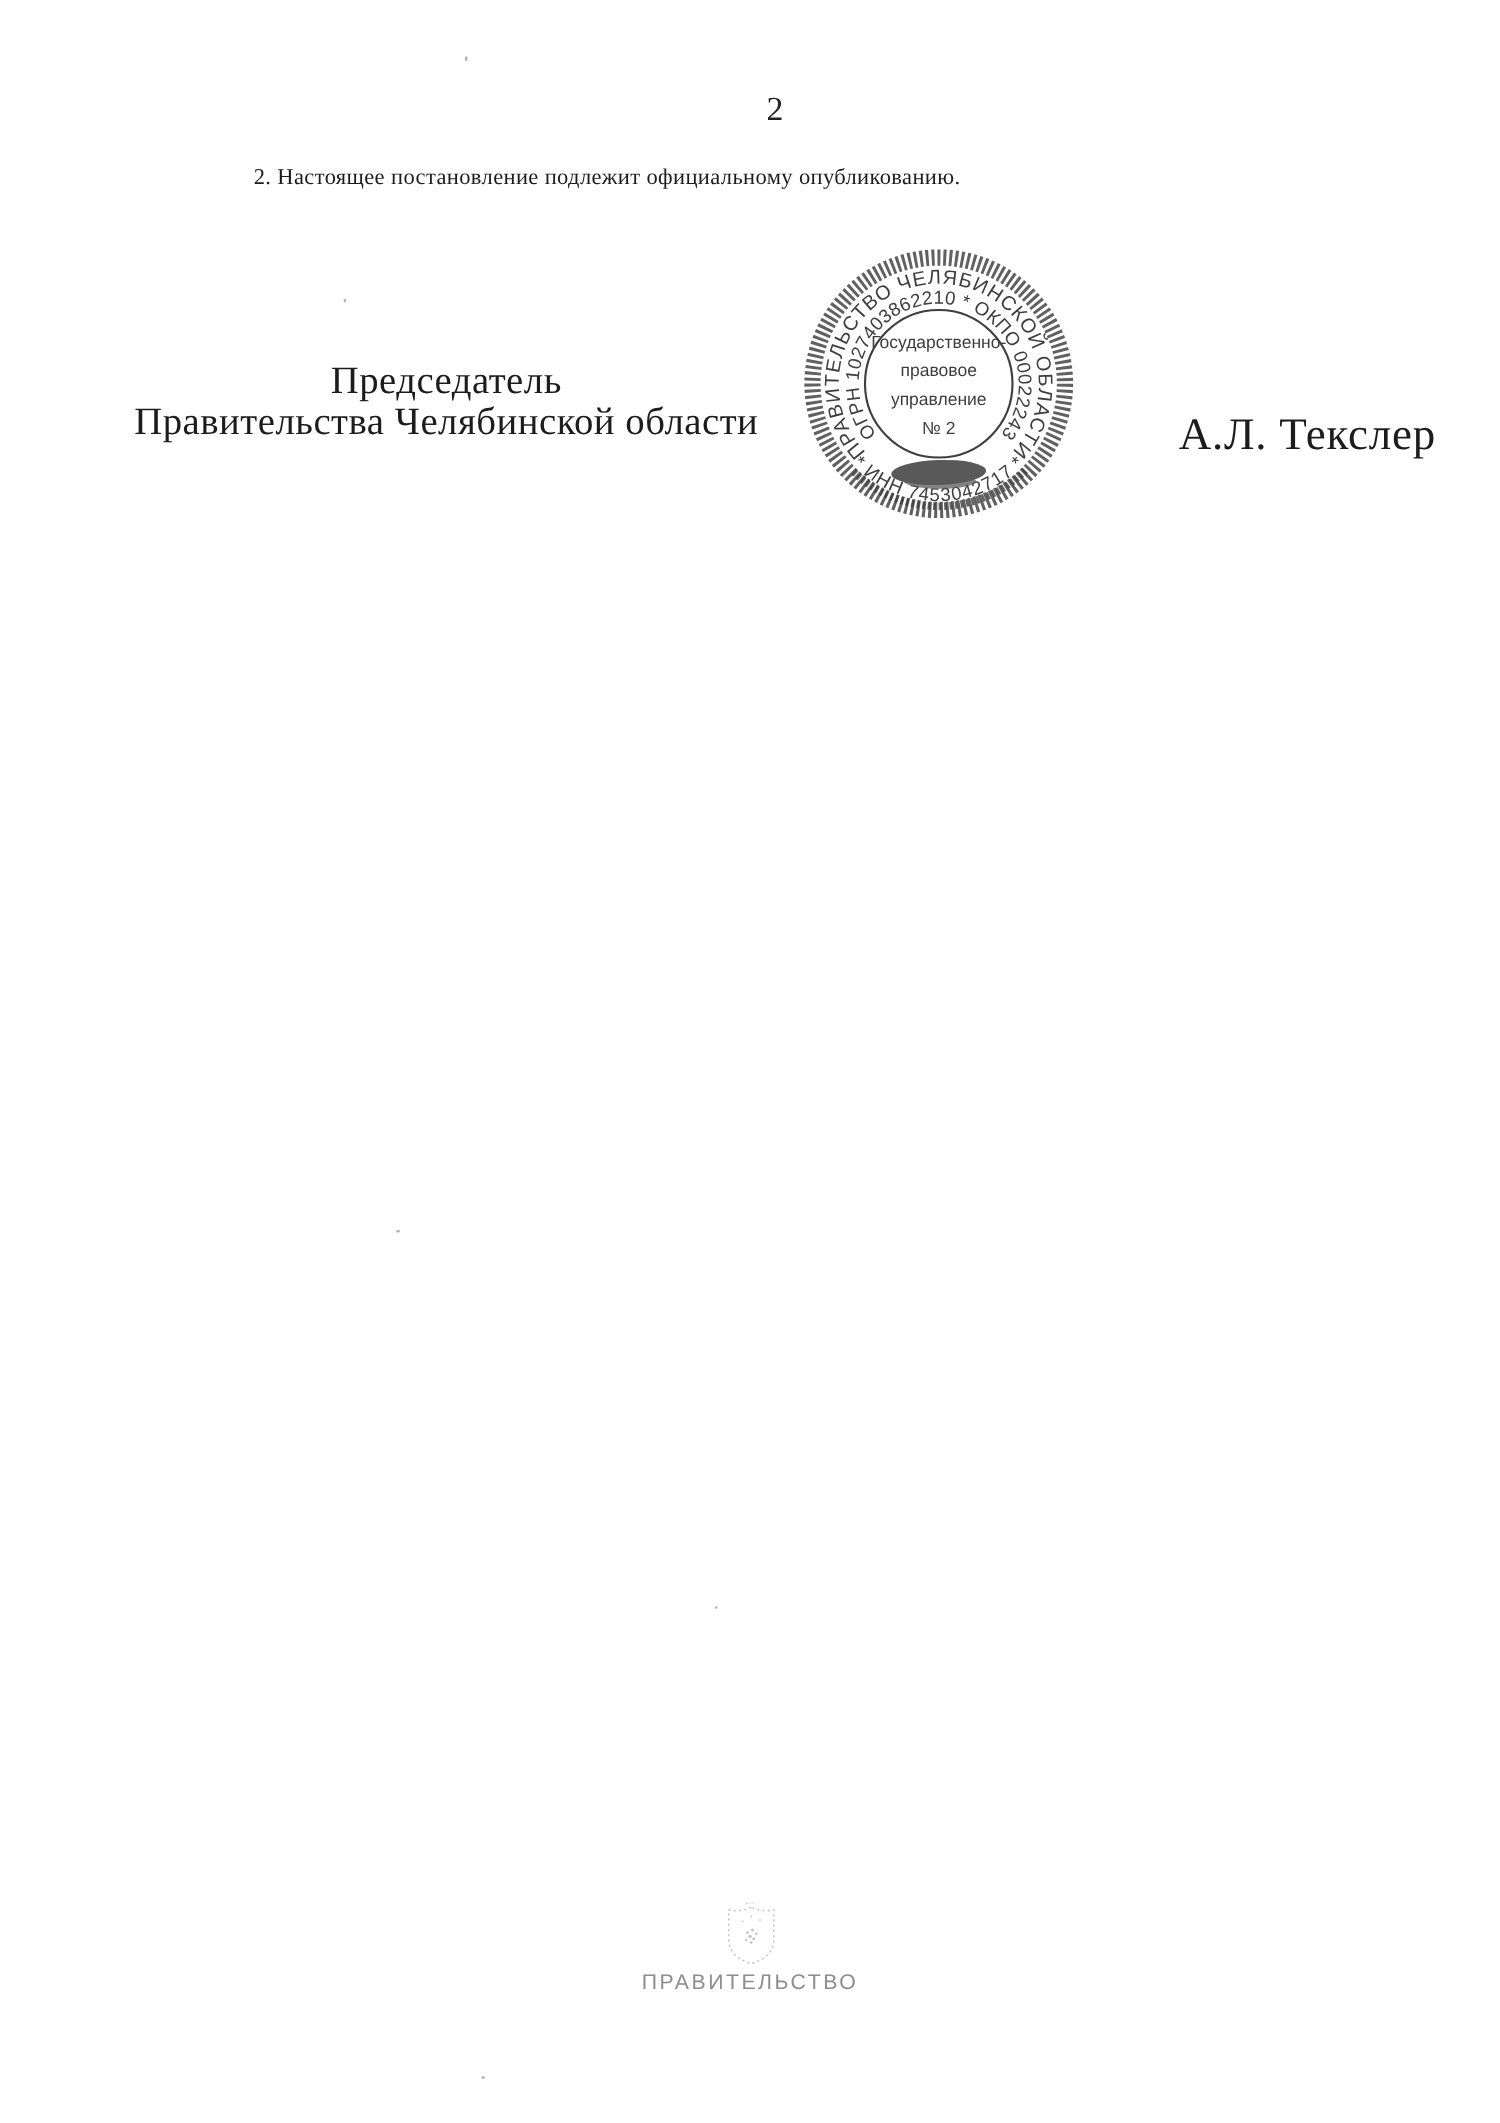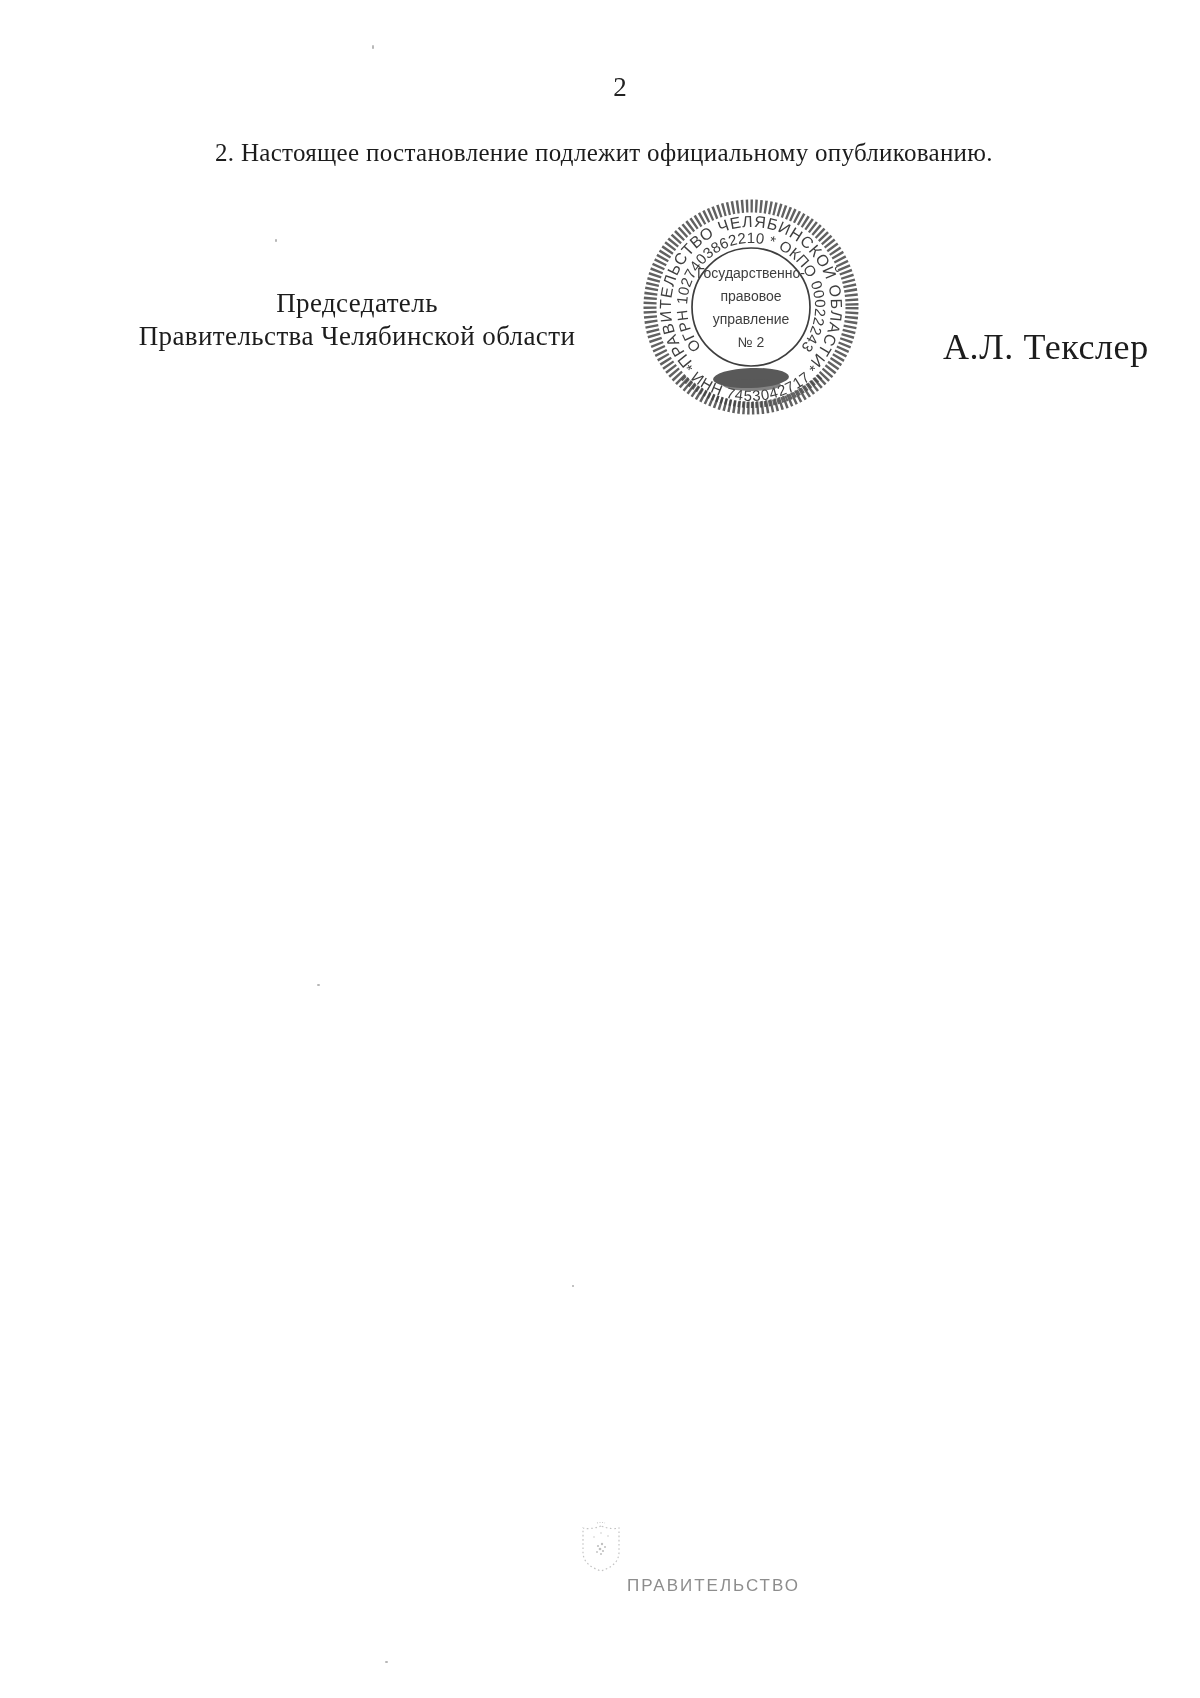--- a/index.html
+++ b/index.html
@@ -23,33 +23,33 @@
     width: 100px;
     text-align: center;
     font-size: 27px;
     color: #222222;
   }
   .body-text {
     position: absolute;
     top: 124px;
     left: 203px;
     width: 830px;
-    font-size: 25px;
+    font-size: 18px;
     line-height: 34px;
     letter-spacing: 0.3px;
     color: #1c1c1c;
-    margin: 12px;
+    margin: 0;
   }
   .sig-block {
     position: absolute;
     top: 287px;
     left: 107px;
     width: 500px;
     text-align: center;
-    font-size: 27px;
+    font-size: 31px;
     line-height: 33px;
     letter-spacing: 0.4px;
     color: #1c1c1c;
   }
   .sig-name {
     position: absolute;
     top: 326px;
     left: 943px;
     font-size: 36px;
     letter-spacing: 0.6px;
@@ -61,21 +61,21 @@
     left: 636px;
     top: 192px;
     width: 230px;
     height: 230px;
   }
   .footer {
     position: absolute;
     top: 1575px;
     left: 400px;
     width: 400px;
-    text-align: right;
+    text-align: center;
     font-family: "Liberation Sans", "DejaVu Sans", sans-serif;
     font-size: 17px;
     line-height: 22px;
     letter-spacing: 2px;
     color: #8d8d8d;
   }
   .emblem {
     position: absolute;
     left: 578px;
     top: 1522px;

